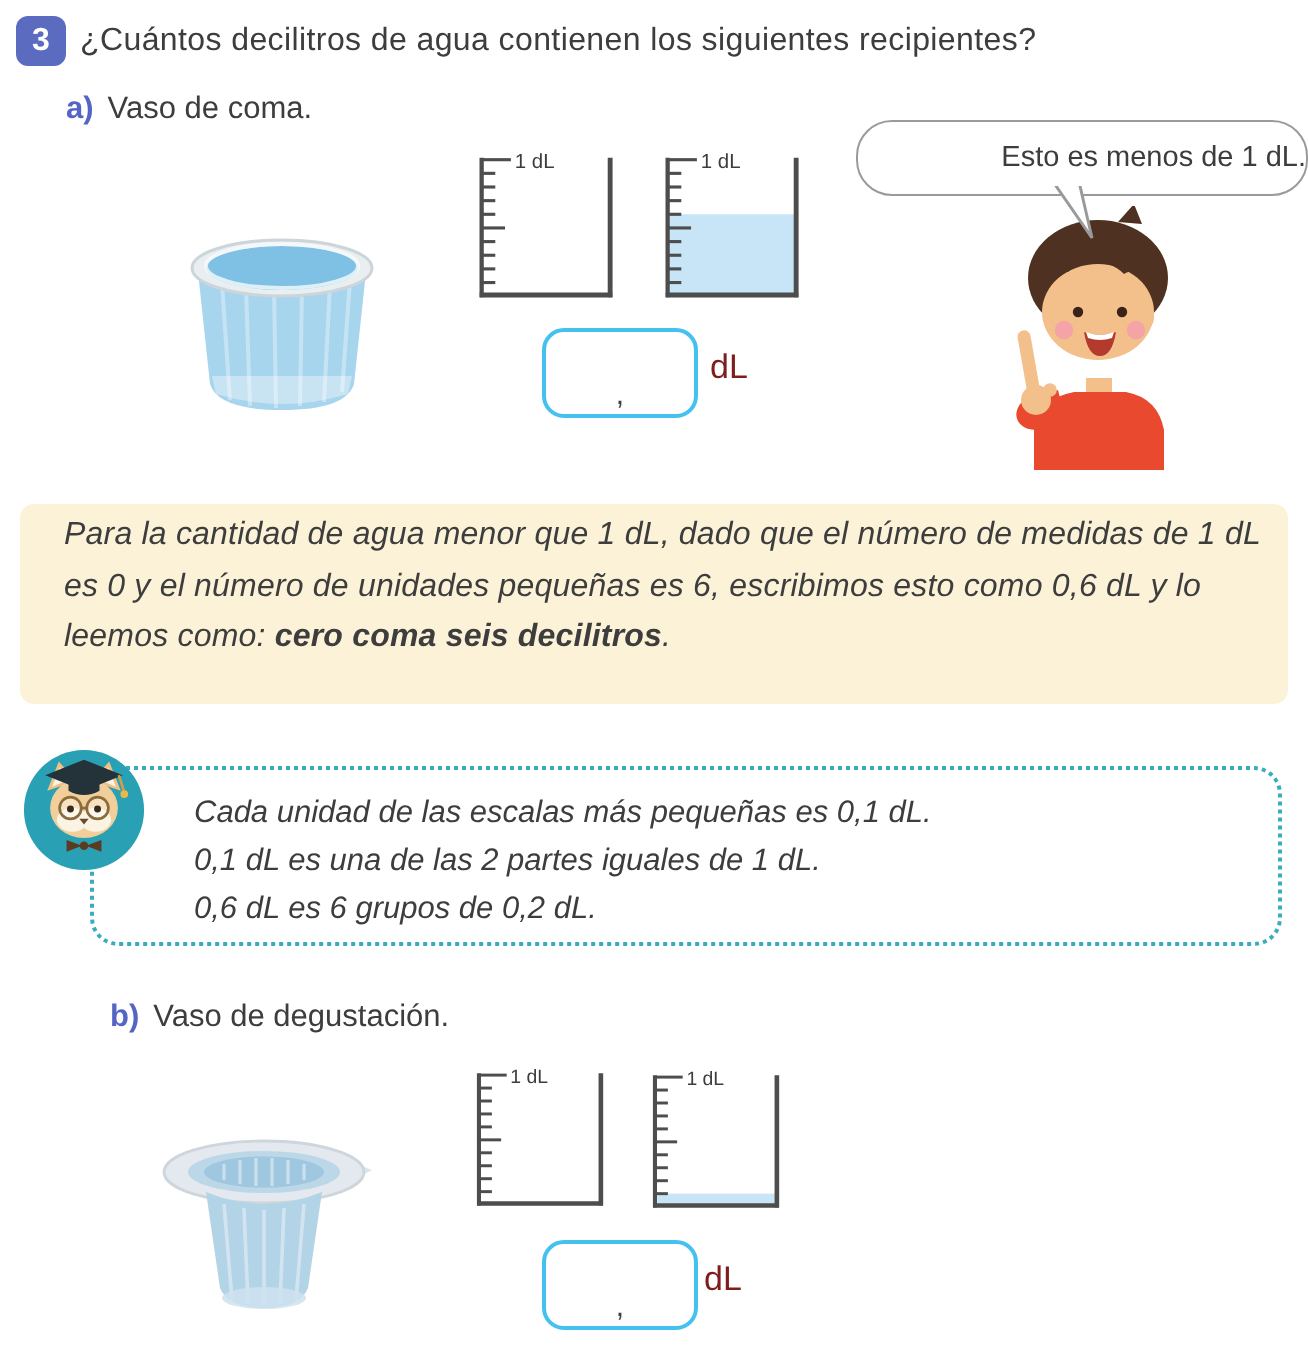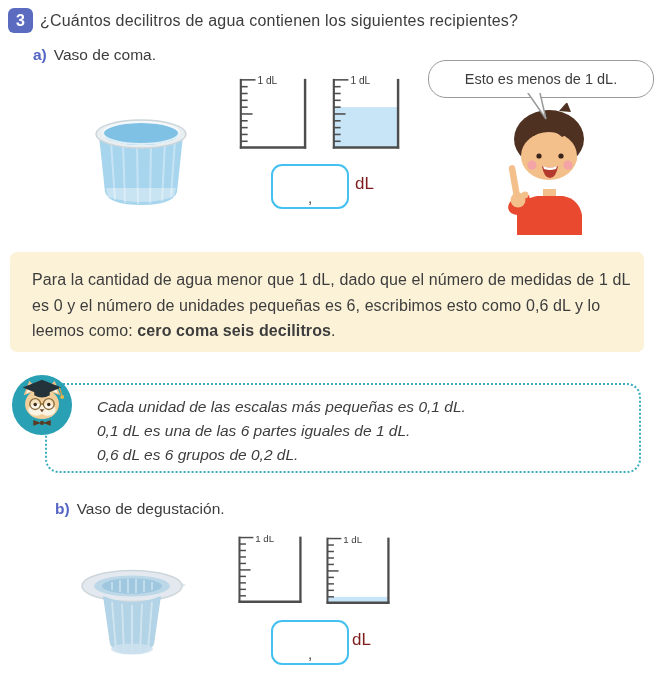--- a/index.html
+++ b/index.html
@@ -25,21 +25,21 @@
   .bk-label{font-size:10.5px;fill:#3d3d3d;font-family:"Liberation Sans",sans-serif;}
   .water{fill:#c7e5f7;}
 
   
   .answer-box{width:74px;height:41px;border:2.5px solid #45c1f0;border-radius:11px;background:#fff;}
   .answer-comma{position:absolute;bottom:1px;left:0;right:0;text-align:center;font-size:15px;color:#3d3d3d;}
   .unit-label{font-size:17px;color:#7f1d1d;}
 
   
   .bubble{left:428px;top:60px;width:224px;height:36px;background:#fff;border:1.5px solid #9a9a9a;
-          border-radius:18px;display:flex;align-items:center;justify-content:center;font-size:14.5px;z-index:2;}
+          border-radius:18px;display:flex;align-items:center;justify-content:flex-end;font-size:14.5px;z-index:2;}
   .bubble-tail{left:524px;top:93px;z-index:3;}
 
   
   .info-box{left:10px;top:252px;width:634px;height:100px;background:#fbf2d8;border-radius:7px;}
   .info-text{position:absolute;left:22px;top:15px;width:592px;font-size:16px;line-height:25.5px;letter-spacing:.1px;}
   .info-text b{font-weight:bold;}
 
   
   .tip-box{left:45px;top:383px;width:596px;height:90px;border:2px dotted #3aacbe;border-radius:14px;box-sizing:border-box;}
   .tip-text{position:absolute;left:97px;top:395px;font-size:15.5px;line-height:24px;font-style:italic;}
@@ -142,21 +142,21 @@
     <path d="M56,63 Q63,66 70,63 L69,66 Q63,68 57,66 Z" fill="#ffffff"></path>
     <rect x="56" y="86" width="13" height="10" fill="#f3bf8b"></rect>
     <path d="M30,132 L30,112 Q33,96 50,93 L76,93 Q92,96 95,112 L95,132 Z" fill="#e8492f"></path>
     <path d="M31,112 C21,112 18,103 25,97 L42,92 L46,108 Z" fill="#e8492f"></path>
     <rect x="24" y="62" width="6.5" height="32" rx="3.2" fill="#f3bf8b" transform="rotate(-10 27 78)"></rect>
     <circle cx="31" cy="97" r="7.5" fill="#f3bf8b"></circle>
     <circle cx="38" cy="92" r="3.4" fill="#f3bf8b"></circle>
   </svg>
 
   <div class="abs info-box"></div>
-  <div class="abs info-text" style="left:32px;top:267px;width:600px;">
+  <div class="abs info-text" style="left:32px;top:255px;width:600px;font-style:italic;">
     <span>Para la cantidad de agua menor que 1 dL, dado que el número de medidas</span>
     <span>de 1 dL es 0 y el número de unidades pequeñas es 6, escribimos esto como</span>
     <span>0,6 dL y lo leemos como: </span><b>cero coma seis decilitros</b><span>.</span>
   </div>
 
   <div class="abs tip-box"></div>
   <svg class="abs avatar" width="62" height="62" viewBox="0 0 64 64">
     <circle cx="32" cy="32" r="31" fill="#2aa0b4"></circle>
     <path d="M13,22 L19,7 L28,17 Z" fill="#f0c187"></path>
     <path d="M51,22 L45,7 L36,17 Z" fill="#f0c187"></path>
@@ -174,21 +174,21 @@
     <line x1="30.6" y1="31" x2="33.4" y2="31" stroke="#8a6d3b" stroke-width="1.4"></line>
     <circle cx="25" cy="31.5" r="1.8" fill="#3a2a18"></circle>
     <circle cx="39" cy="31.5" r="1.8" fill="#3a2a18"></circle>
     <path d="M29.6,36.5 L34.4,36.5 L32,39.5 Z" fill="#6b4a2a"></path>
     <path d="M23,47.5 L31,50.5 L23,53.5 Z" fill="#5a3b22"></path>
     <path d="M41,47.5 L33,50.5 L41,53.5 Z" fill="#5a3b22"></path>
     <circle cx="32" cy="50.5" r="2.2" fill="#5a3b22"></circle>
   </svg>
   <div class="abs tip-text">
     <div>Cada unidad de las escalas más pequeñas es 0,1 dL.</div>
-    <div>0,1 dL es una de las 6 partes iguales de 1 dL.</div>
+    <div>0,1 dL es una de las 2 partes iguales de 1 dL.</div>
     <div>0,6 dL es 6 grupos de 0,2 dL.</div>
   </div>
 
   <div class="abs sec-label sec-b">
     <span class="sec-letter">b)</span><span>Vaso de degustación.</span>
   </div>
 
   <svg class="abs" style="left:78px;top:556px;" width="108" height="104" viewBox="0 0 108 104">
     <path d="M96,24 L108,29 L97,35 Z" fill="#dde6ec"></path>
     <ellipse cx="54" cy="30" rx="50" ry="15.5" fill="#e3e9ee" stroke="#cdd6dc" stroke-width="1.4"></ellipse>

